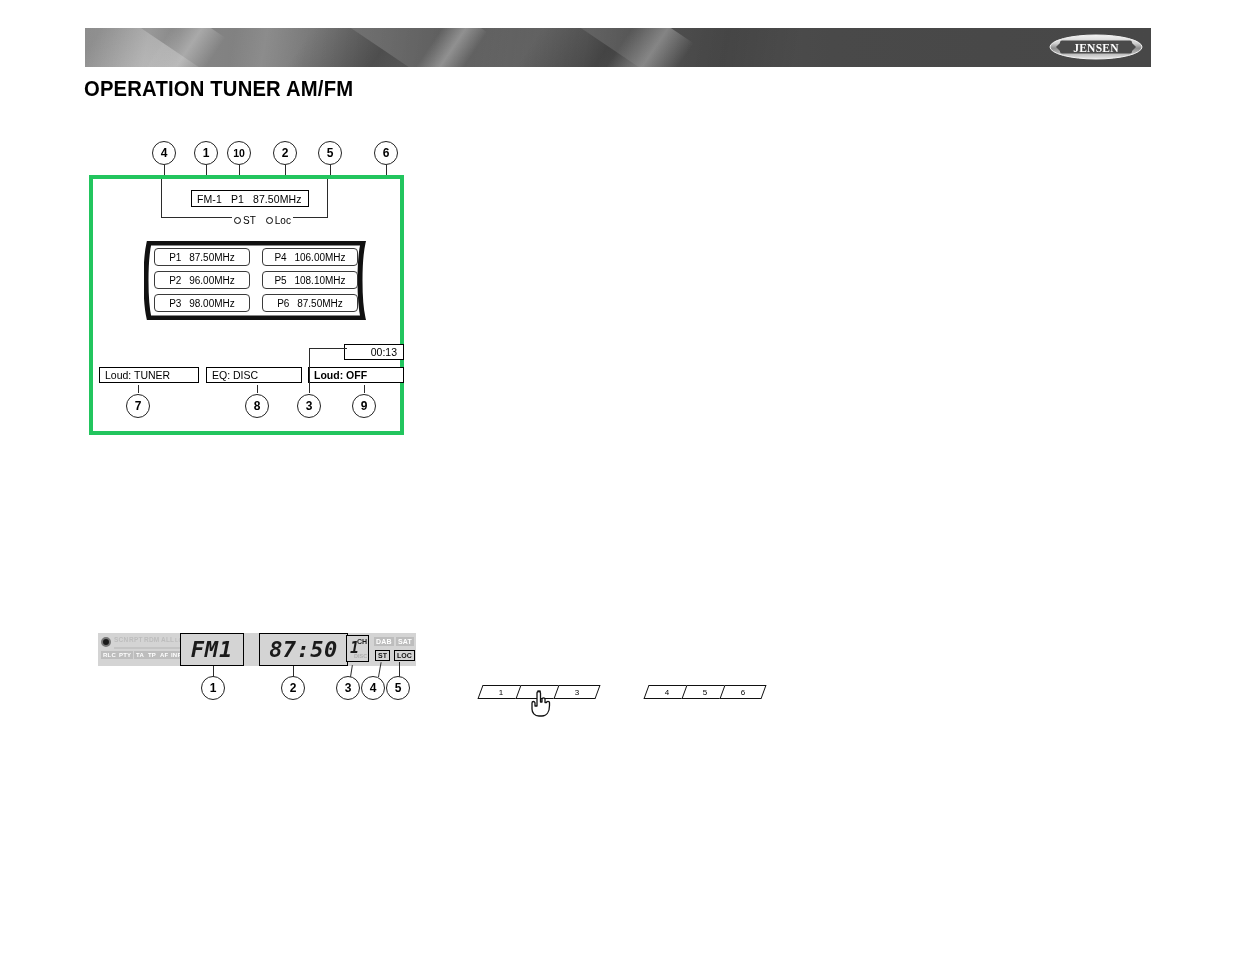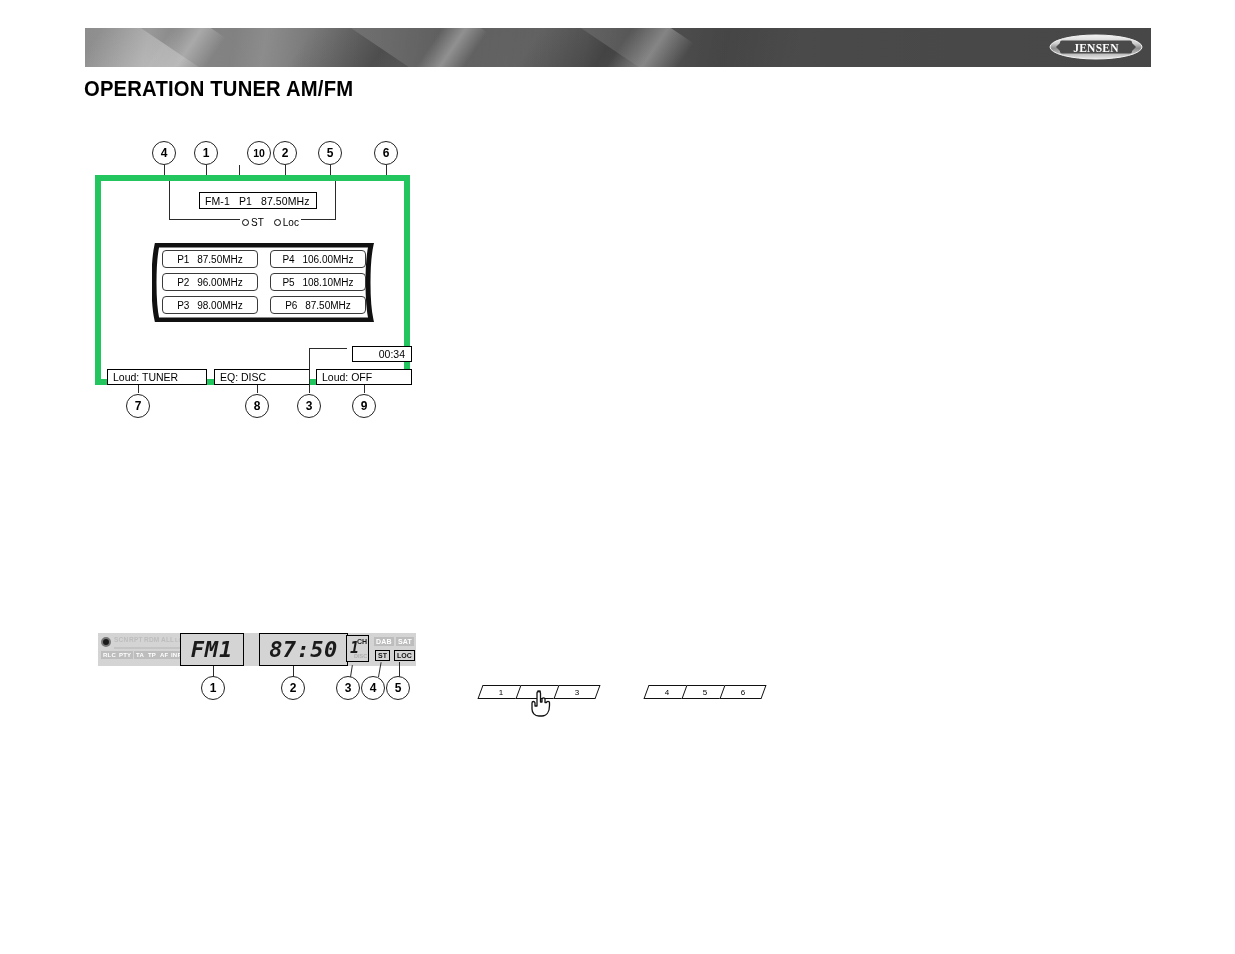--- a/index.html
+++ b/index.html
@@ -57,42 +57,42 @@
     color: #000;
     font-family: "Liberation Sans", sans-serif;
     transform: scaleX(0.92);
     transform-origin: left center;
     white-space: nowrap;
   }
 
   
   #screen-diagram {
     position: absolute;
-    left: 95px; top: 175px;
-    width: 315px; height: 210px;
-    border: 6px solid #22c55e;
+    left: 89px; top: 175px;
+    width: 315px; height: 260px;
+    border: 4px solid #22c55e;
     background: #fff;
   }
 
   
   .callout {
     position: absolute;
     width: 24px; height: 24px;
     border: 1.3px solid #222;
     border-radius: 50%;
     background: #fff;
     font-size: 12px;
     font-weight: bold;
     color: #000;
     display: flex;
     align-items: center;
     justify-content: center;
     line-height: 1;
   }
-  .callout.small { font-size: 10.5px; margin-left: 20px; }
+  .callout.small { font-size: 10.5px; }
 
   .lead-v { position:absolute; width:1px; background:#2b2b2b; }
   .lead-h { position:absolute; height:1px; background:#2b2b2b; }
 
   
   #top-info-box {
     position: absolute;
     left: 98px; top: 11px;
     width: 118px; height: 17px;
     border: 1.2px solid #000;
@@ -384,30 +384,30 @@
         <span class="pfreq">98.00MHz</span>
       </div>
       <div class="preset-btn">
         <span class="pnum">P6</span>
         <span class="pfreq">87.50MHz</span>
       </div>
     </div>
   </div>
 
   <div class="status-box" id="clock-box" style="left:251px; top:165px; width:60px; height:16px;">
-    <span>00:34</span>
+    <span>00:13</span>
   </div>
 
   <div class="status-box" style="left:6px; top:188px; width:100px; height:16px;">
     <span>Loud: TUNER</span>
   </div>
   <div class="status-box" style="left:113px; top:188px; width:96px; height:16px;">
     <span>EQ: DISC</span>
   </div>
-  <div class="status-box" style="left:215px; top:188px; width:96px; height:16px;">
+  <div class="status-box" style="left:215px; top:188px; width:96px; height:16px;font-weight:bold;">
     <span>Loud: OFF</span>
   </div>
 </div>
 
 <div class="lead-h" style="left:309px; top:348px; width:38px;"></div>
 <div class="lead-v" style="left:309px; top:348px; height:45px;"></div>
 
 <div class="lead-v" style="left:138px; top:385px; height:8px;"></div>
 <div class="lead-v" style="left:257px; top:385px; height:8px;"></div>
 <div class="lead-v" style="left:364px; top:385px; height:8px;"></div>

